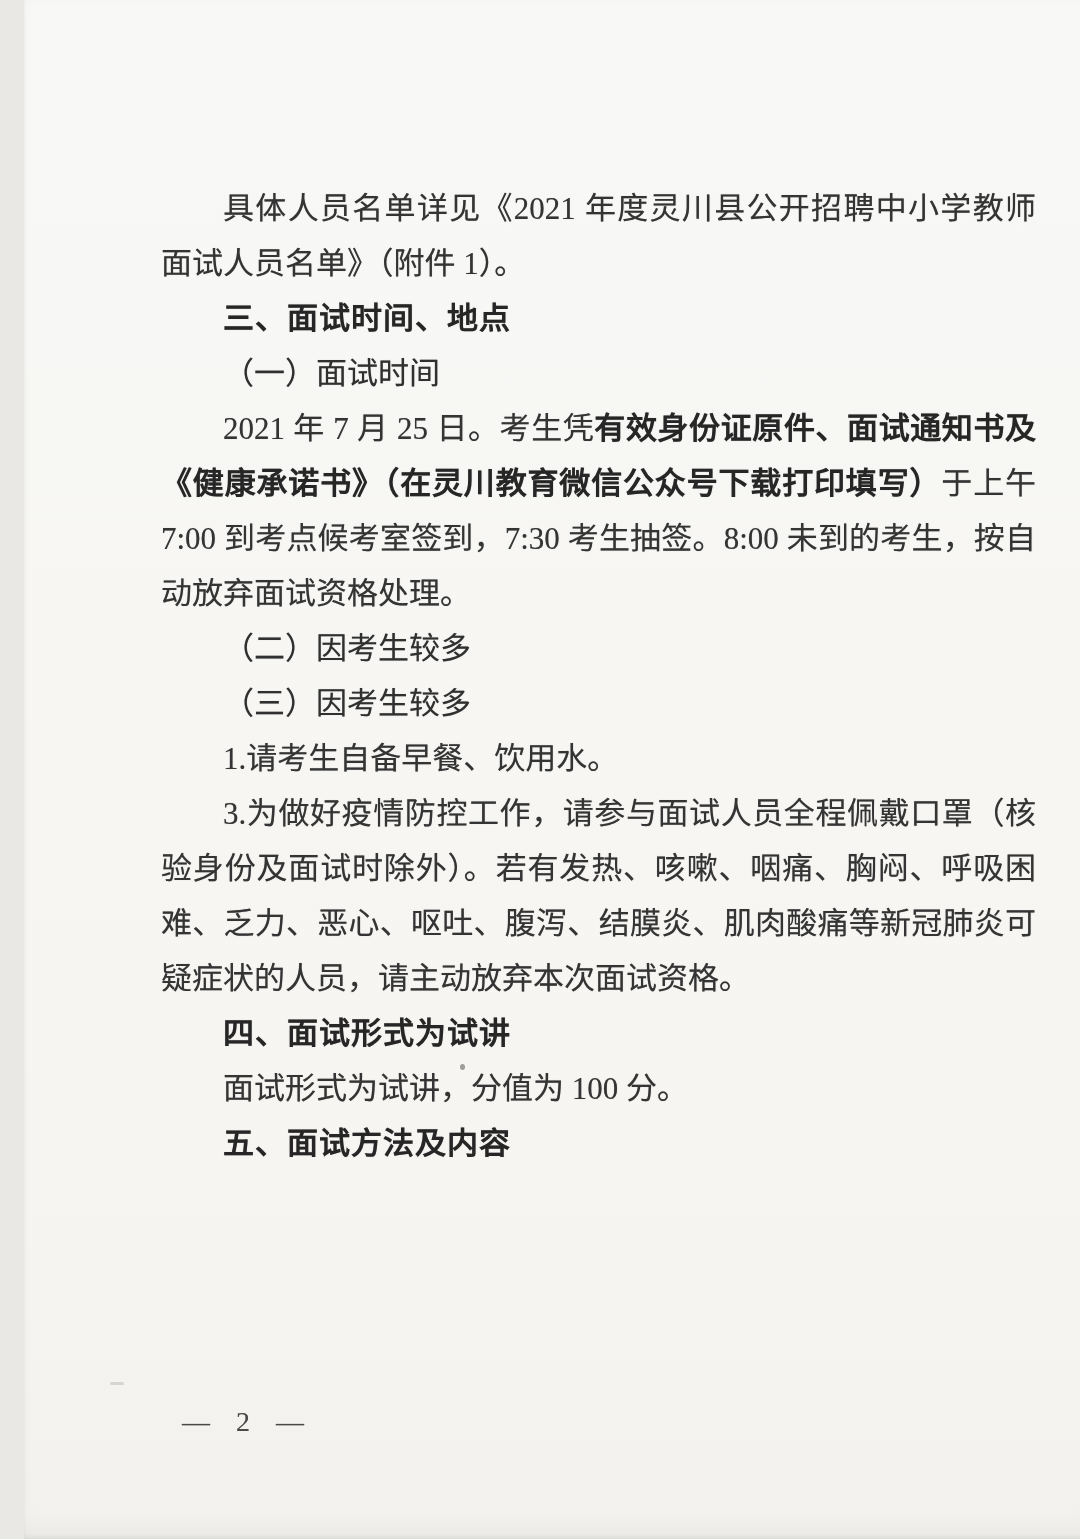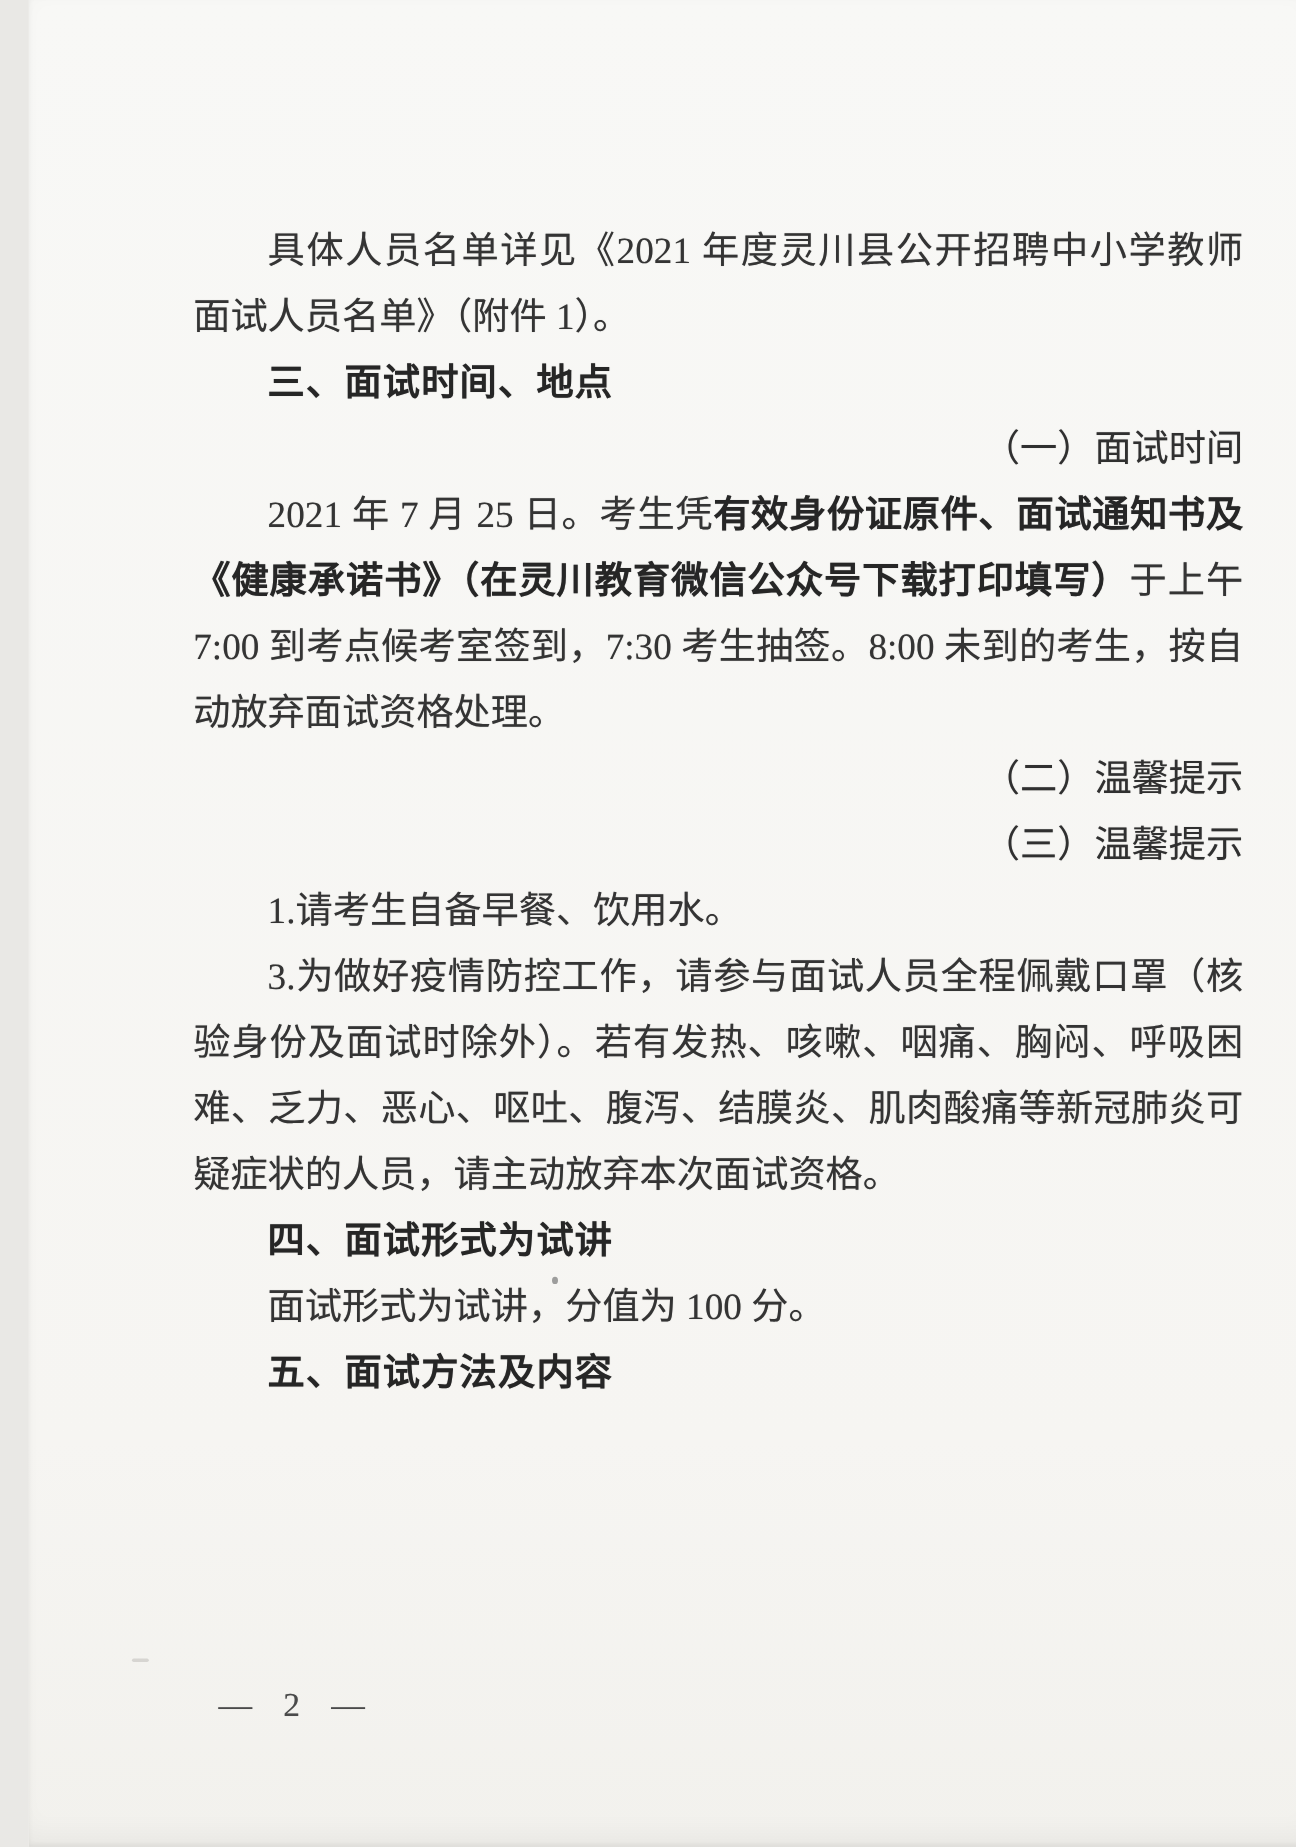--- a/index.html
+++ b/index.html
@@ -32,21 +32,21 @@
   }
   p.para span{white-space:pre-wrap;}
   p.h1{
     font-family:Liberation Sans, sans-serif;
     font-weight:700;
     color:#262626;
     text-align:left;
     letter-spacing:1px;
   }
   p.h2{
-    text-align:right;
+    text-align:left;
     color:#303030;
   }
   .bold{font-weight:700;color:#262626;}
   .footer{
     position:absolute;
     left:158px;top:1406px;
     font-size:28px;
     color:#4a4a4a;
     text-shadow:0 0 0.6px rgba(60,60,60,0.4);
     display:flex;align-items:center;
@@ -72,22 +72,22 @@
 </head>
 <body>
 
 <div class="page">
 
   <div class="content">
       <p class="para "><span>具体人员名单详见《2021 年度灵川县公开招聘中小学教师面试人员名单》（附件 1）。</span></p>
       <p class="para h1"><span class="bold">三、面试时间、地点</span></p>
       <p class="para h2"><span>（一）面试时间</span></p>
       <p class="para "><span>2021 年 7 月 25 日。考生凭</span><span class="bold">有效身份证原件、面试通知书及《健康承诺书》（在灵川教育微信公众号下载打印填写）</span><span>于上午 7:00 到考点候考室签到，7:30 考生抽签。8:00 未到的考生，按自动放弃面试资格处理。</span></p>
-      <p class="para h2"><span>（二）温馨提示</span></p>
-      <p class="para h2"><span>（三）温馨提示</span></p>
+      <p class="para h2"><span>（二）因考生较多</span></p>
+      <p class="para h2"><span>（三）因考生较多</span></p>
       <p class="para "><span>1.请考生自备早餐、饮用水。</span></p>
       <p class="para "><span>3.为做好疫情防控工作，请参与面试人员全程佩戴口罩（核验身份及面试时除外）。若有发热、咳嗽、咽痛、胸闷、呼吸困难、乏力、恶心、呕吐、腹泻、结膜炎、肌肉酸痛等新冠肺炎可疑症状的人员，请主动放弃本次面试资格。</span></p>
       <p class="para h1"><span class="bold">四、面试形式为试讲</span></p>
       <p class="para "><span>面试形式为试讲，分值为 100 分。</span></p>
       <p class="para h1"><span class="bold">五、面试方法及内容</span></p>
     </div>
 
   <div class="speckle"></div>
   <div class="speckle2"></div>
 

